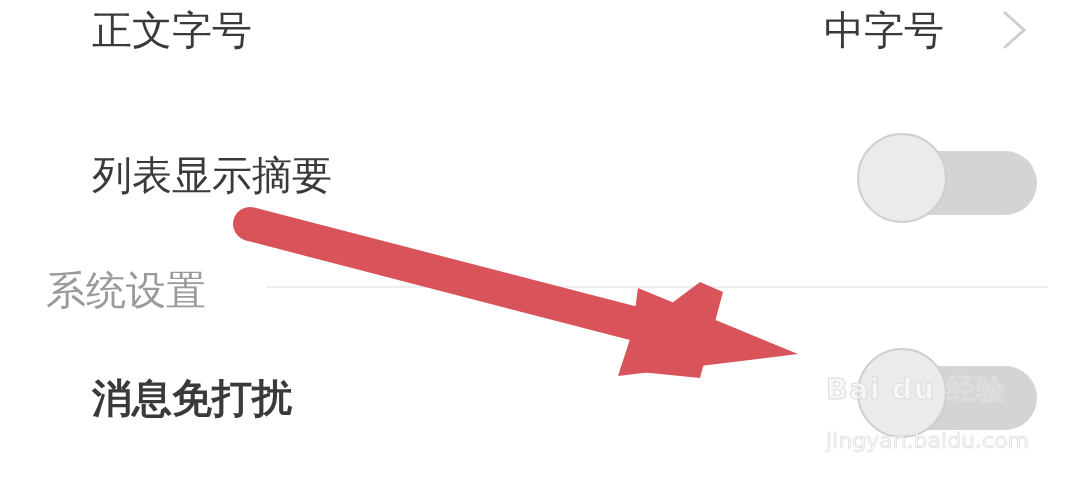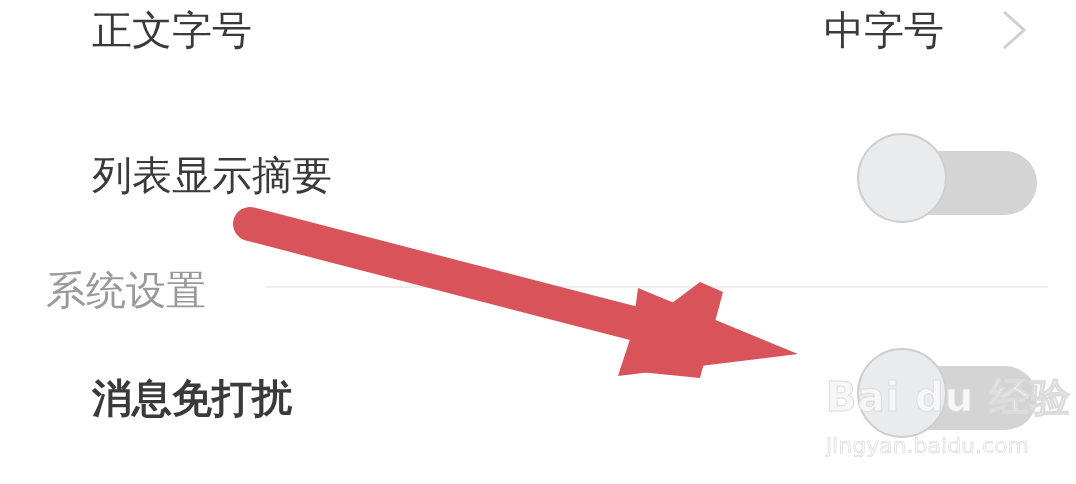--- a/index.html
+++ b/index.html
@@ -11,22 +11,22 @@
   .label { position:absolute; left:92px; font-size:40px; color:#3a3a3a; line-height:1; }
   .value { position:absolute; font-size:40px; color:#3a3a3a; line-height:1; }
   .chev { position:absolute; }
   .section-title { position:absolute; left:46px; font-size:40px; color:#9a9a9a; line-height:1; }
   .section-line { position:absolute; left:266px; right:28px; height:2px; background:#eeeeee; }
   .switch { position:absolute; width:182px; height:92px; }
   .switch .track { position:absolute; left:30px; top:18px; width:150px; height:64px; border-radius:32px; background:#d4d4d4; }
   .switch .thumb { position:absolute; left:0; top:0; width:86px; height:86px; border-radius:50%; background:#eaebed; border:2px solid #cfcfcf; }
   .arrow { position:absolute; left:0; top:0; pointer-events:none; }
   .watermark { position:absolute; left:826px; top:370px; color:#ffffff; pointer-events:none; }
-  .wm-main { font-size:40px; font-weight:bold; letter-spacing:1px; -webkit-text-stroke:1px #dcdcdc; color:#f7f7f7; }
-  .wm-sub { font-size:22px; -webkit-text-stroke:0.6px #d8d8d8; color:#fafafa; margin-top:8px; }
+  .wm-main { font-size:29px; font-weight:bold; letter-spacing:1px; -webkit-text-stroke:1px #dcdcdc; color:#f7f7f7; }
+  .wm-sub { font-size:22px; -webkit-text-stroke:0.6px #d8d8d8; color:#fafafa; margin-top:18px; }
 </style>
 </head>
 <body>
 
 <div class="row" style="top:0;height:70px;">
   <span class="label" style="top:10px;">正文字号</span>
   <span class="value" style="left:824px;top:10px;">中字号</span>
   <svg class="chev" style="left:998px;top:8px;" width="32" height="44" viewBox="0 0 32 44">
     <polyline points="6,4 26,22 6,40" fill="none" stroke="#cfcfcf" stroke-width="3"></polyline>
   </svg>

